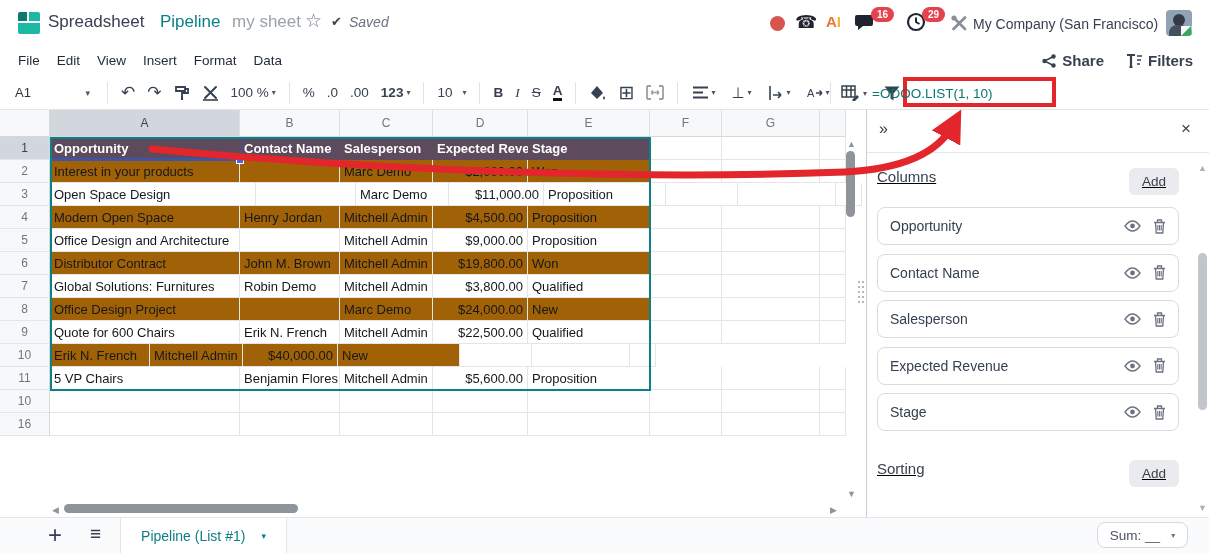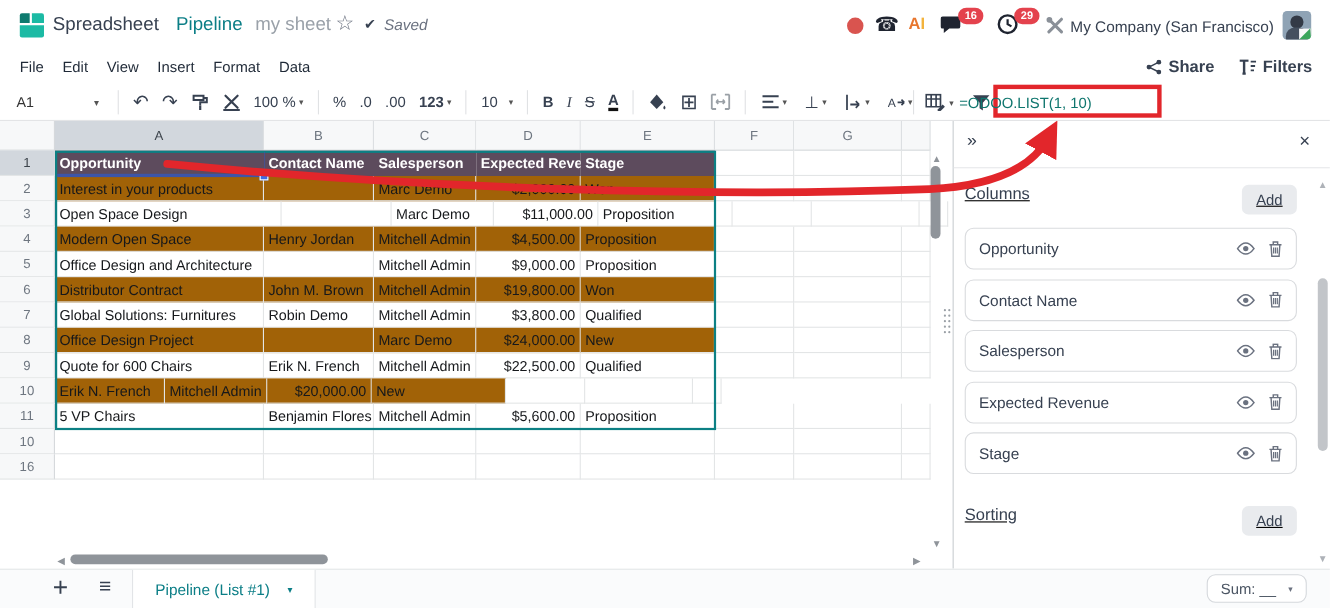--- a/index.html
+++ b/index.html
@@ -388,21 +388,21 @@
           <div class="cell num" style="width:95px">$22,500.00</div>
           <div class="cell" style="width:122px">Qualified</div>
           <div class="cell" style="width:72px"></div>
           <div class="cell" style="width:98px"></div>
           <div class="cell" style="width:26px"></div>
         </div>
         <div class="grow">
           <div class="rowhead">10</div>
           <div class="cell pink" style="width:100px">Erik N. French</div>
           <div class="cell pink" style="width:93px">Mitchell Admin</div>
-          <div class="cell pink num" style="width:95px">$20,000.00</div>
+          <div class="cell pink num" style="width:95px">$40,000.00</div>
           <div class="cell pink" style="width:122px">New</div>
           <div class="cell" style="width:72px"></div>
           <div class="cell" style="width:98px"></div>
           <div class="cell" style="width:26px"></div>
         </div>
         <div class="grow">
           <div class="rowhead">11</div>
           <div class="cell" style="width:190px">5 VP Chairs</div>
           <div class="cell" style="width:100px">Benjamin Flores</div>
           <div class="cell" style="width:93px">Mitchell Admin</div>

